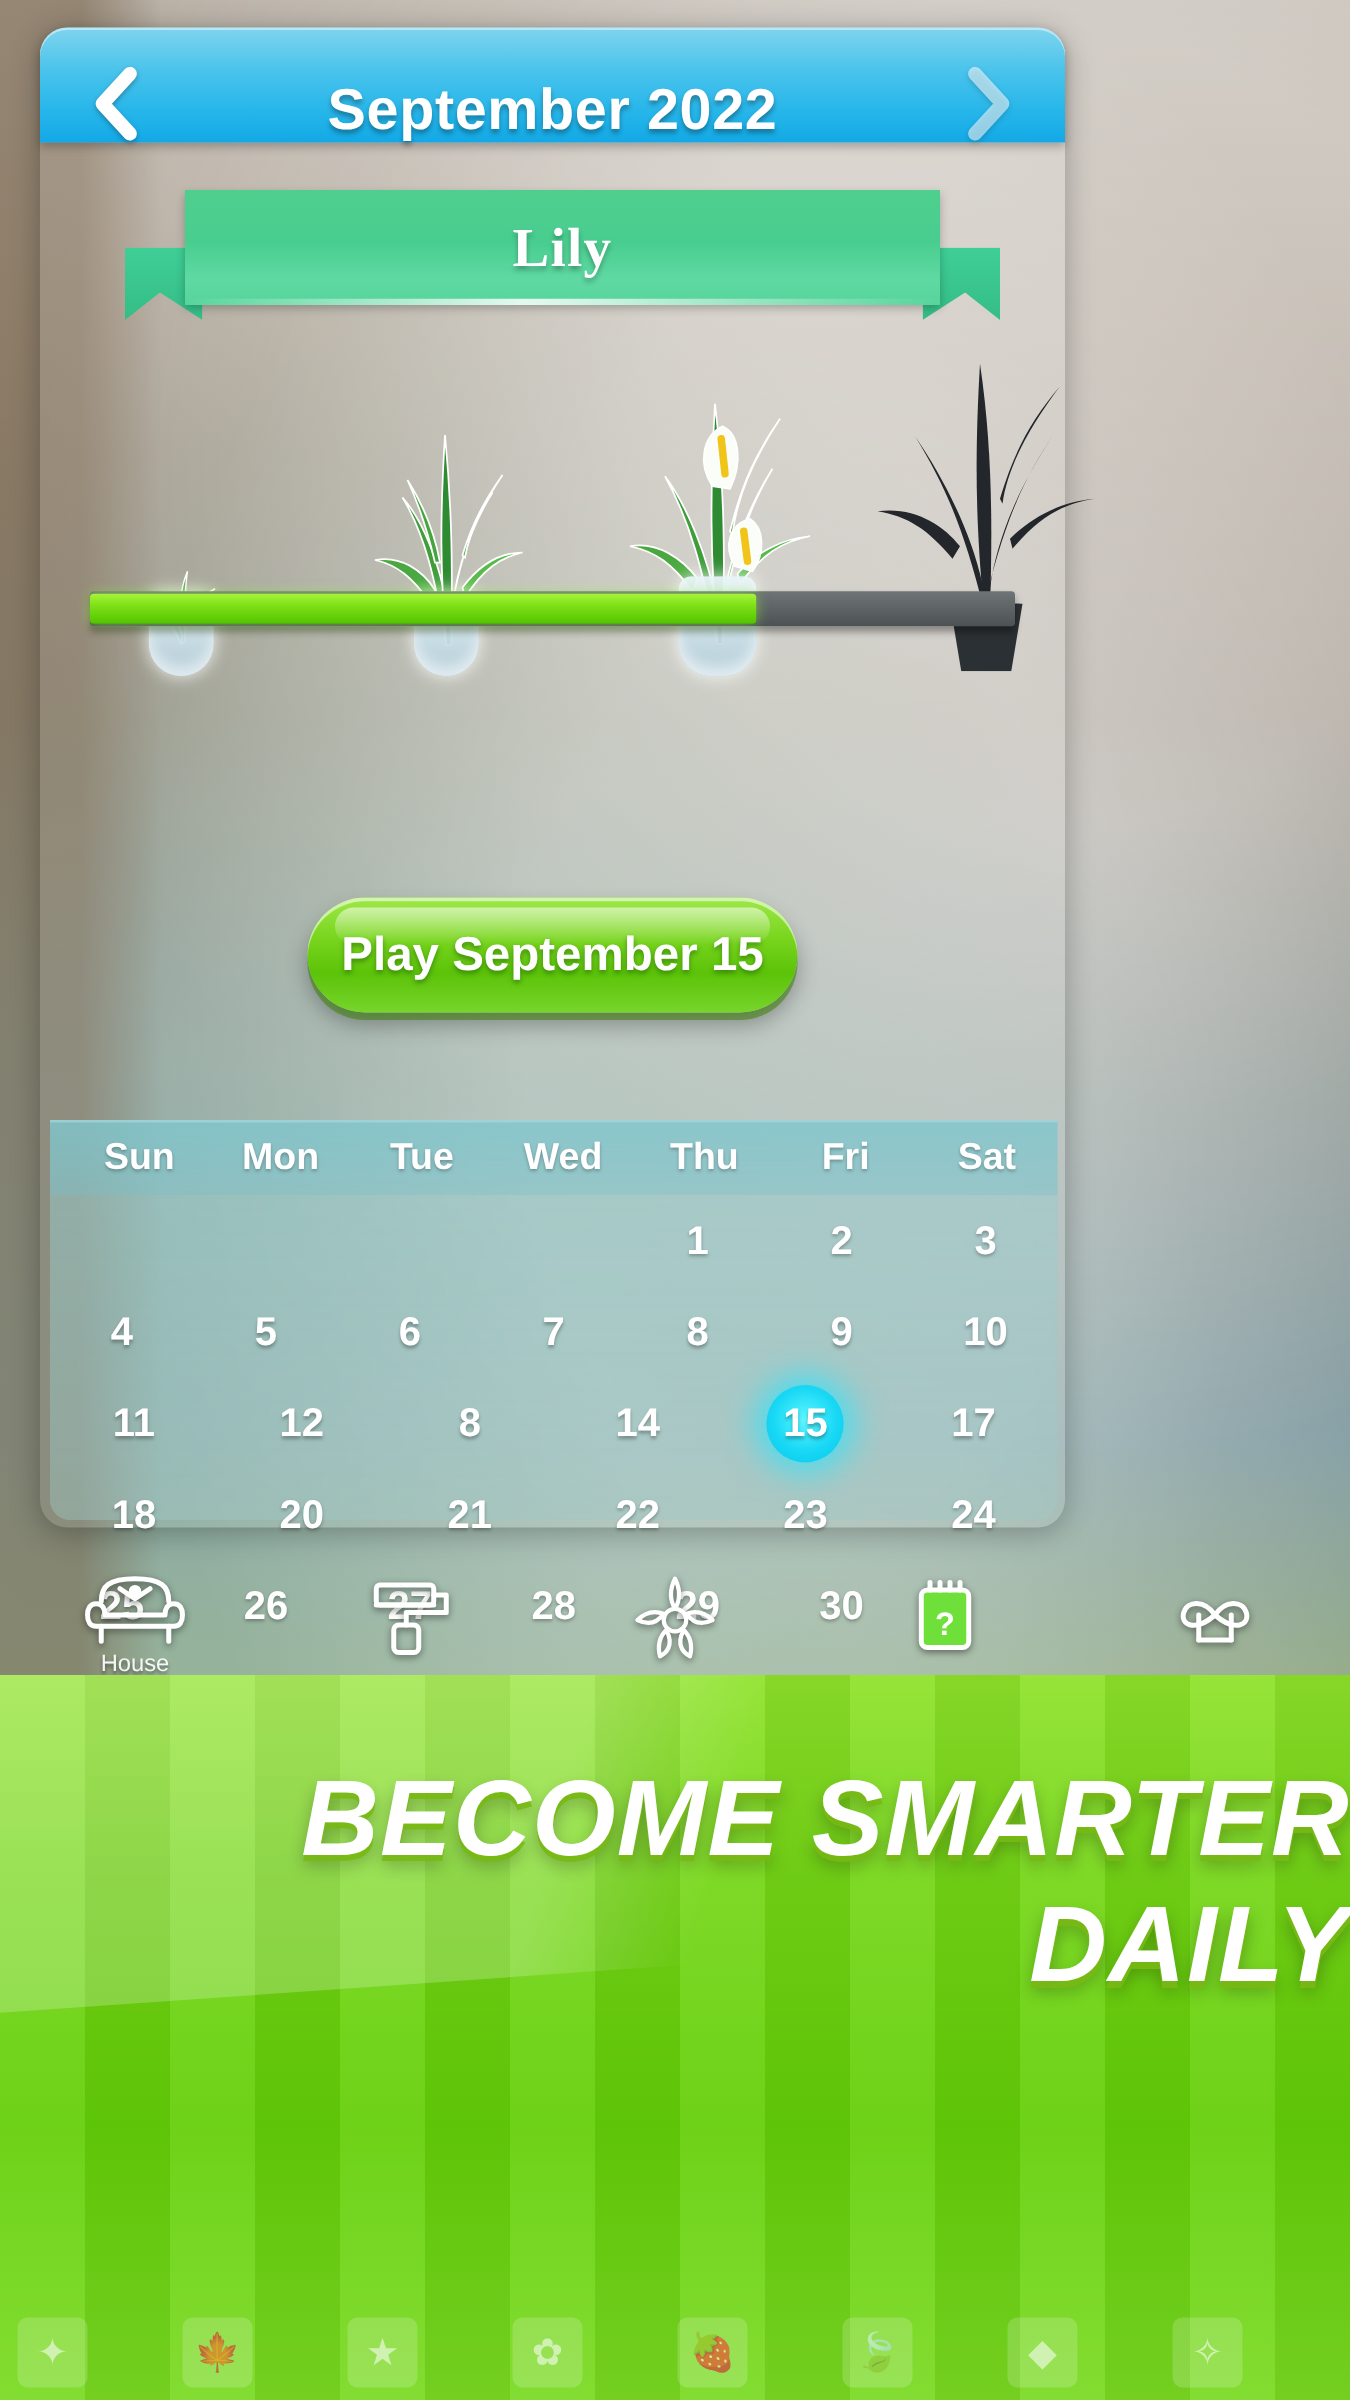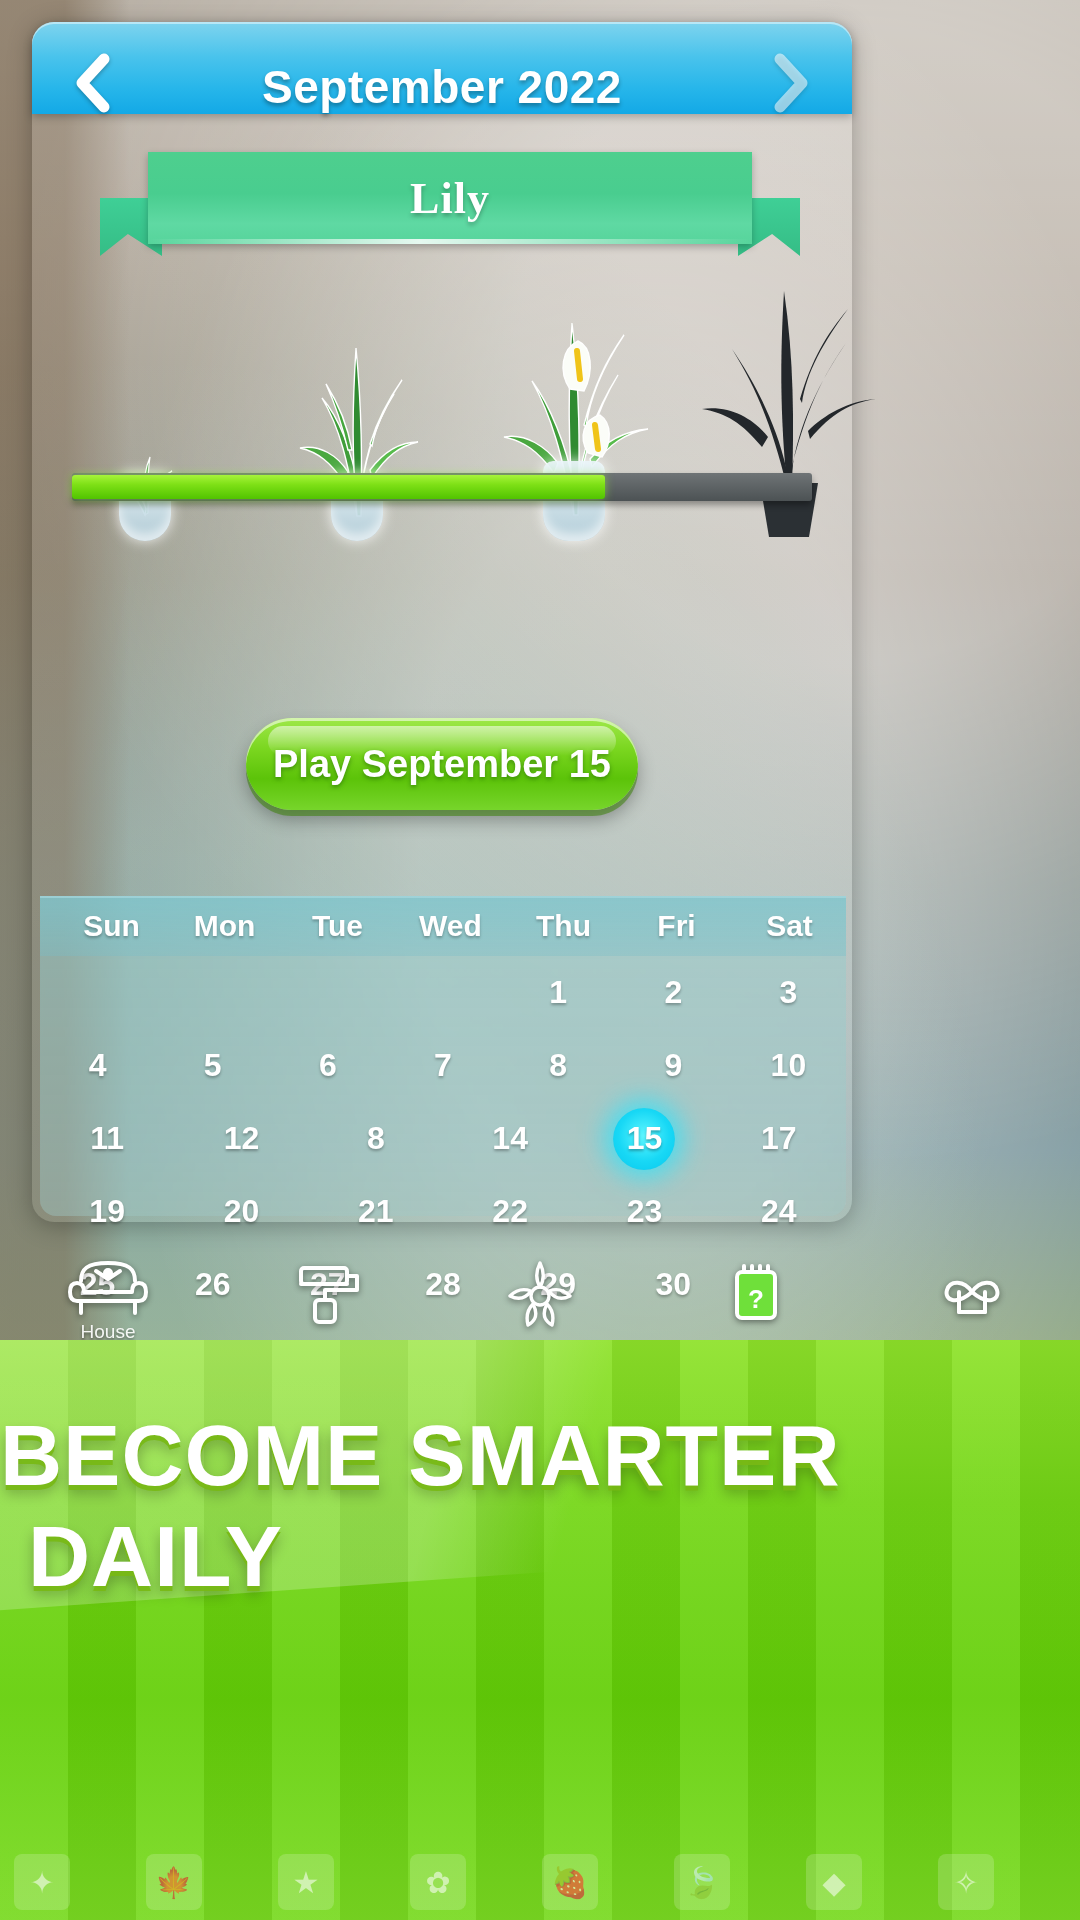--- a/index.html
+++ b/index.html
@@ -180,22 +180,22 @@
       repeating-linear-gradient(90deg, rgba(255,255,255,.07) 0 68px, rgba(0,0,0,.05) 68px 136px),
       linear-gradient(180deg,#8ee22a 0%,#74d616 28%,#63cf07 62%,#7ada22 100%);
     overflow:hidden;
   }
   #ad-banner::before{
     content:""; position:absolute; left:-10%; top:-30%; width:120%; height:70%;
     background:linear-gradient(110deg, rgba(255,255,255,.22) 0 45%, rgba(255,255,255,0) 55%);
     transform:rotate(-4deg);
   }
   #ad-line1, #ad-line2 {
-    position:relative; width:100%; text-align:left;
-    color:#fff; font-weight:bold; 
+    position:relative; width:100%; text-align:right;
+    color:#fff; font-weight:bold; font-style:italic;
     text-shadow:0 5px 0 rgba(120,185,20,.9), 0 8px 14px rgba(0,0,0,.28);
     letter-spacing:1px;
   }
   #ad-line1 { margin-top:66px; font-size:86px; }
   #ad-line2 { margin-top:2px; font-size:86px;padding-left:28px; }
   .ad-tile {
     position:absolute; bottom:10px; width:56px; height:56px;
     border-radius:8px; background:rgba(255,255,255,.18);
     display:flex; align-items:center; justify-content:center;
     font-size:30px; color:rgba(255,255,255,.55);
@@ -376,21 +376,21 @@
         </div>
         <div class="day selected">
           <span>15</span>
         </div>
         <div class="day">
           <span>17</span>
         </div>
       </div>
       <div class="week">
         <div class="day">
-          <span>19</span>
+          <span>18</span>
         </div>
         <div class="day">
           <span>20</span>
         </div>
         <div class="day">
           <span>21</span>
         </div>
         <div class="day">
           <span>22</span>
         </div>

